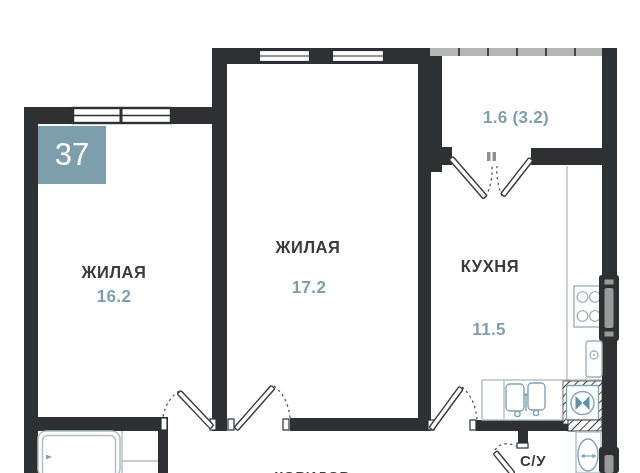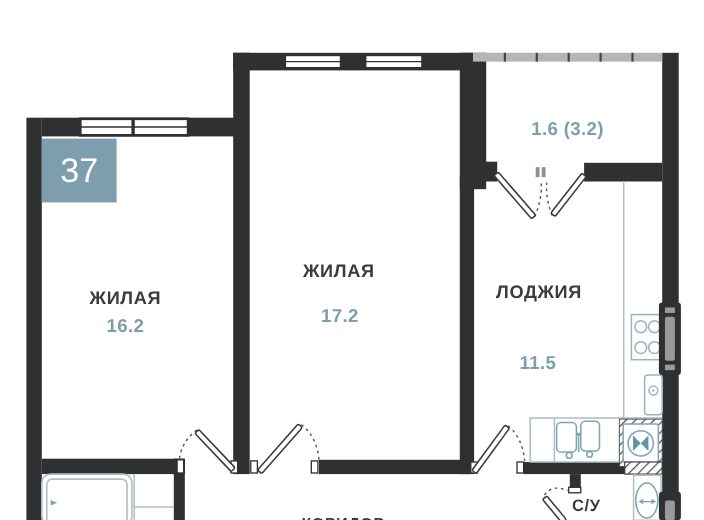--- a/index.html
+++ b/index.html
@@ -192,21 +192,21 @@
   </svg>
 
   <div class="unit-badge">37</div>
 
   <div class="lbl room-name" style="left:114px;top:272px;">ЖИЛАЯ</div>
   <div class="lbl room-area" style="left:114px;top:297px;">16.2</div>
 
   <div class="lbl room-name" style="left:308px;top:247px;">ЖИЛАЯ</div>
   <div class="lbl room-area" style="left:309px;top:272px;margin-top:16px;">17.2</div>
 
-  <div class="lbl room-name" style="left:490px;top:266px;">ЛОДЖИЯ</div>
+  <div class="lbl room-name" style="left:490px;top:266px;">КУХНЯ</div>
   <div class="lbl room-area" style="left:489px;top:290px;margin-top:40px;">11.5</div>
 
   <div class="lbl room-area" style="left:516px;top:118px;">1.6 (3.2)</div>
 
   <div class="lbl cut" style="left:533px;top:460px;font-size:15px;">С/У</div>
 
   <div class="lbl cut" style="left:312px;top:477px;">КОРИДОР</div>
 </div>
 
 </body></html>

